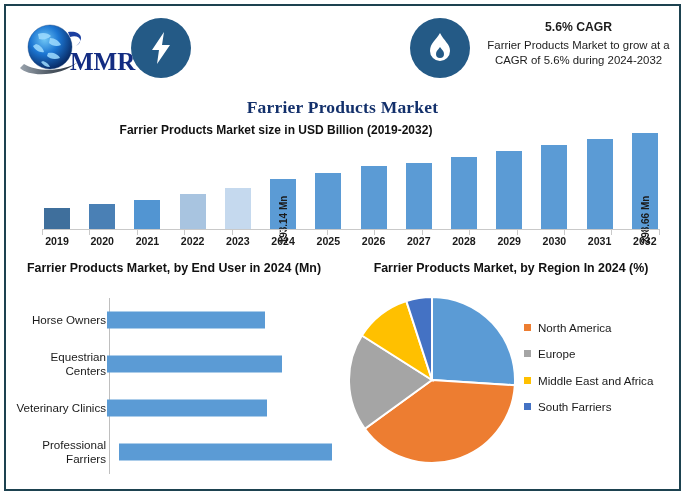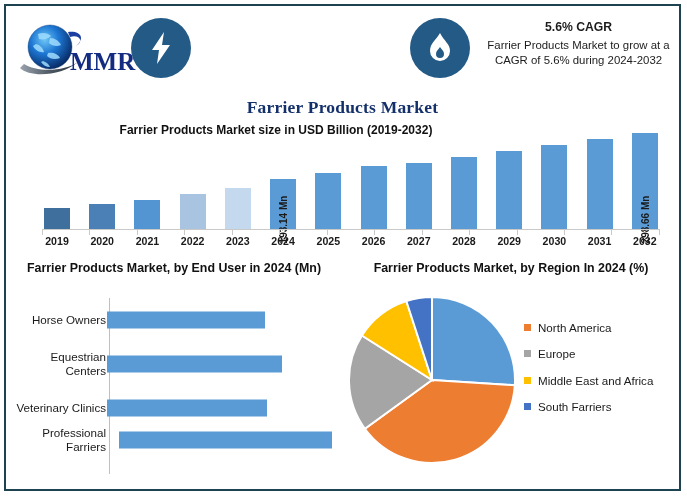--- a/index.html
+++ b/index.html
@@ -300,21 +300,21 @@
               <div class="hb-track">
                 <div class="hb-bar" style="width: 175px; background: rgb(91, 155, 213);"></div>
               </div>
             </div>
             <div class="hb-row" style="top: 88px;">
               <div class="hb-label">Veterinary Clinics</div>
               <div class="hb-track">
                 <div class="hb-bar" style="width: 160px; background: rgb(91, 155, 213);"></div>
               </div>
             </div>
-            <div class="hb-row" style="top: 120px; gap: 12px;">
+            <div class="hb-row" style="top: 132px; gap: 12px;">
               <div class="hb-label">Professional Farriers</div>
               <div class="hb-track">
                 <div class="hb-bar" style="width: 213px; background: rgb(91, 155, 213);"></div>
               </div>
             </div>
           </div>
       </div>
     </div>
 
     <div class="panel-right">

